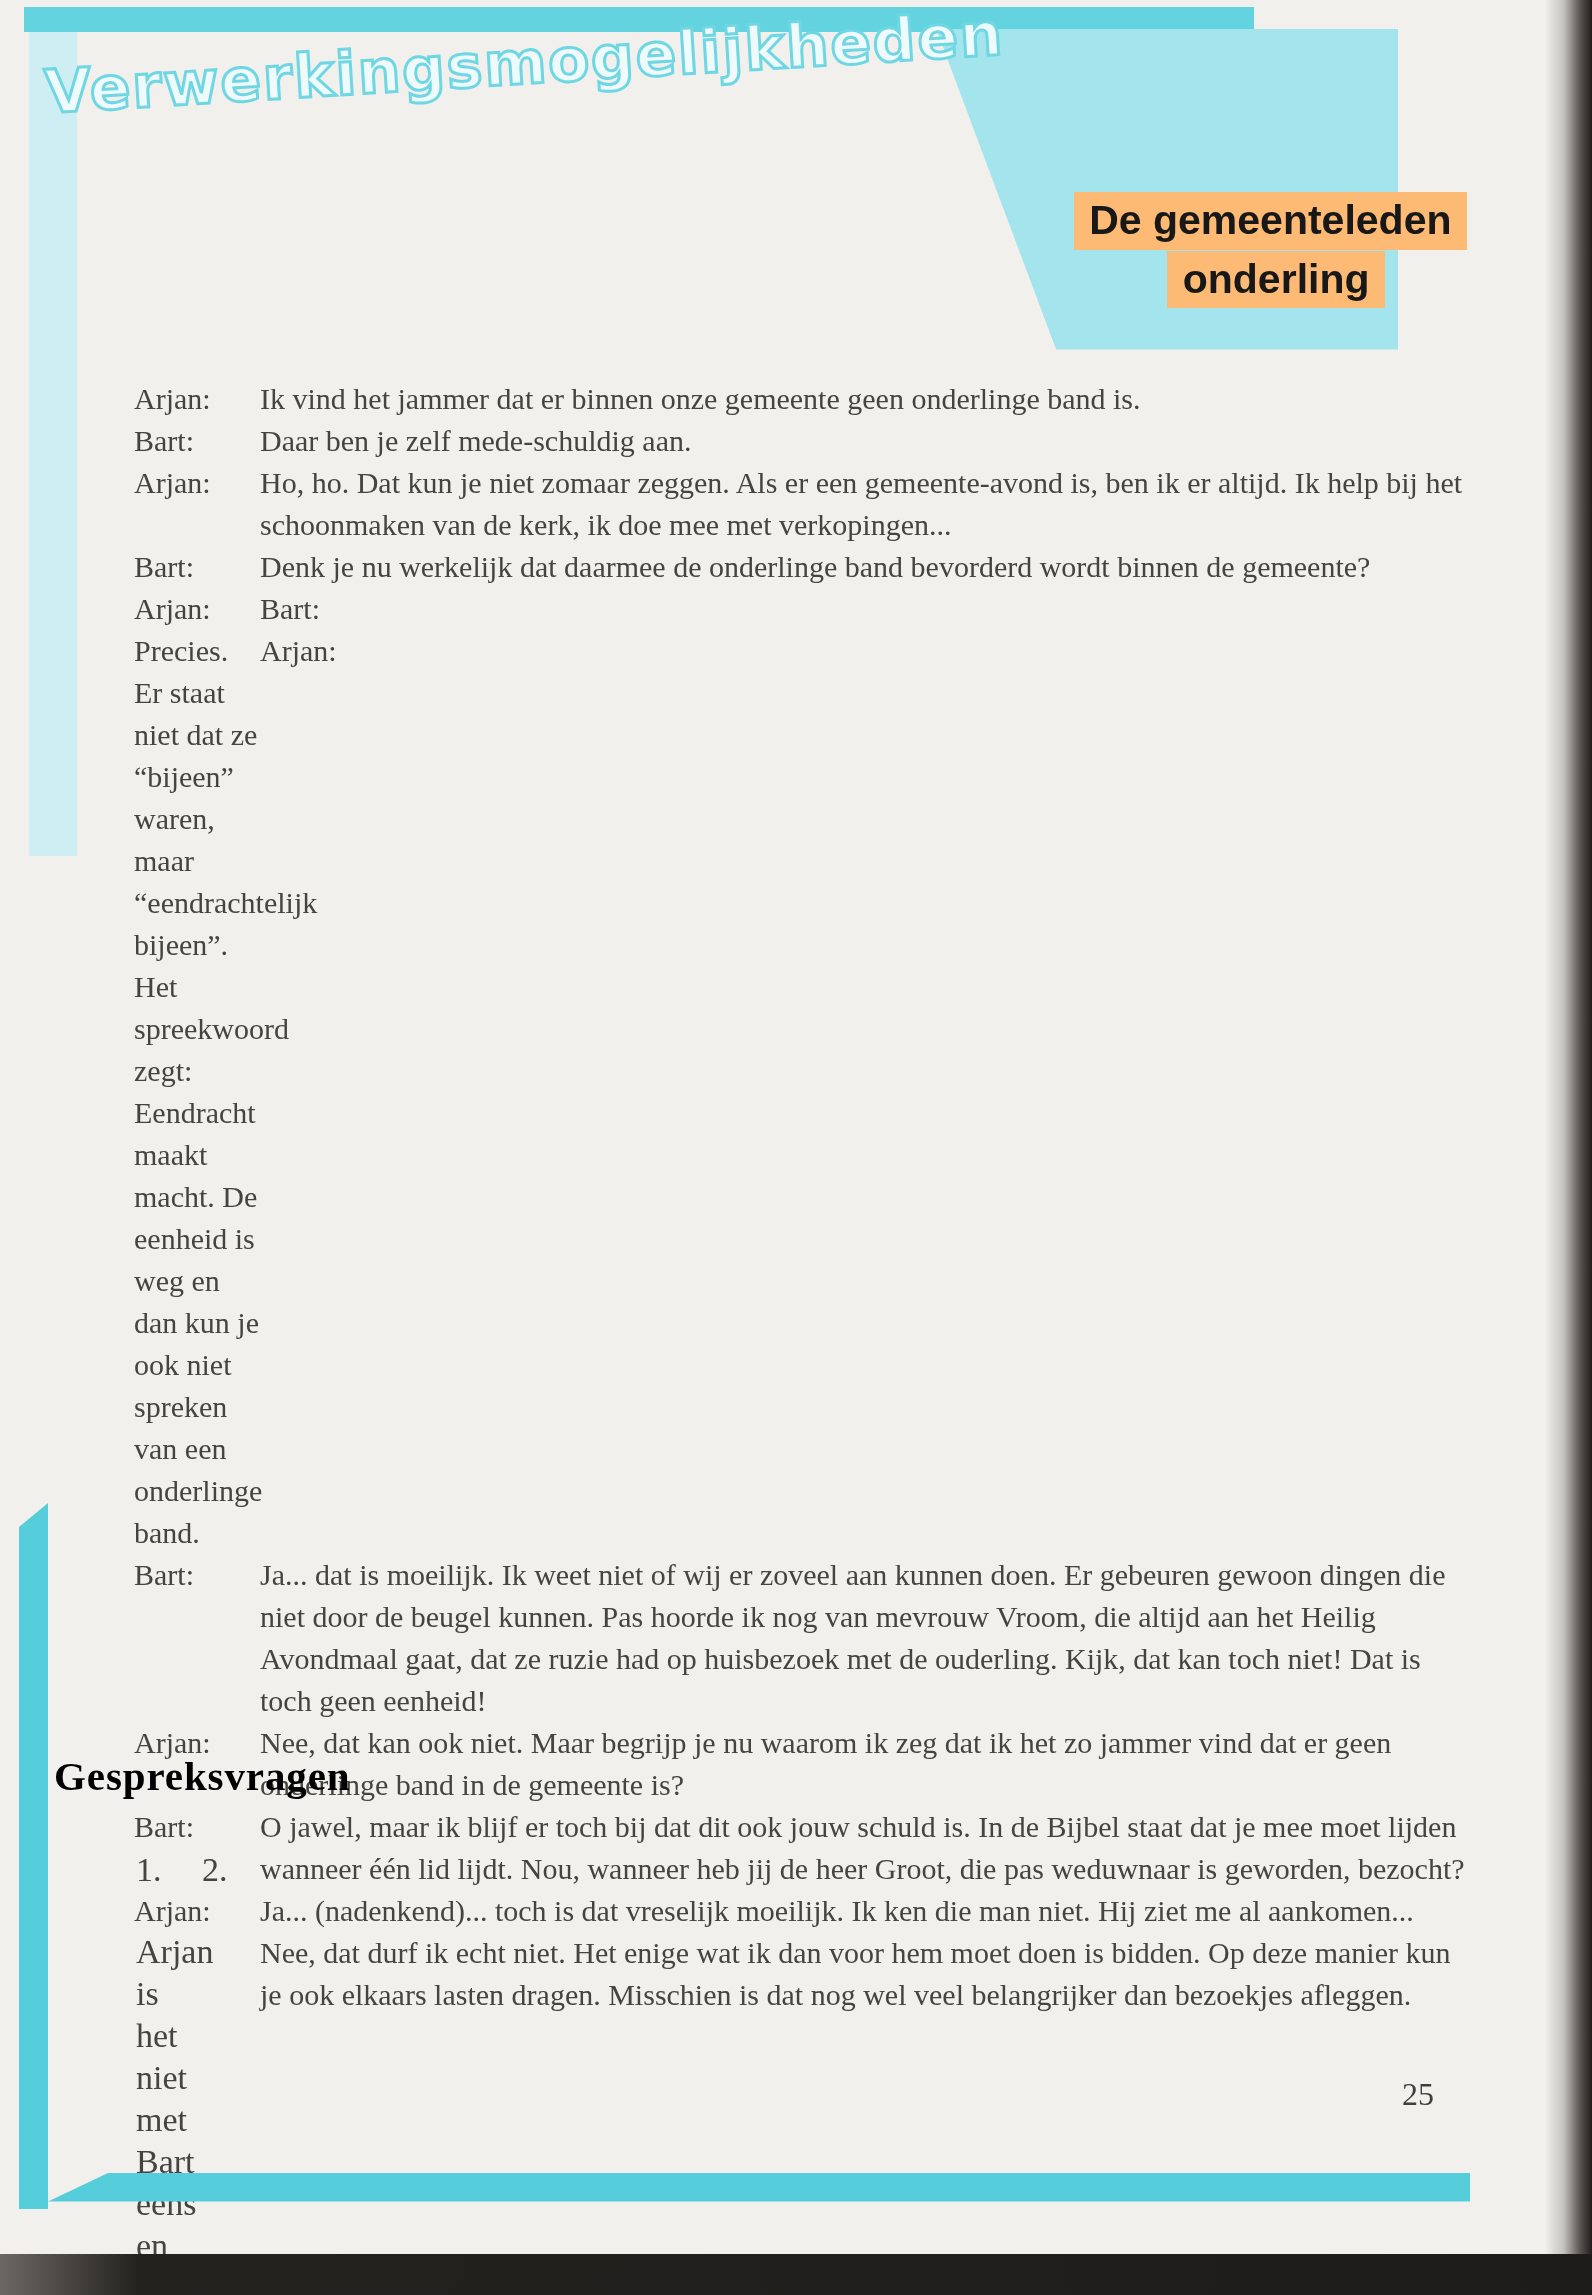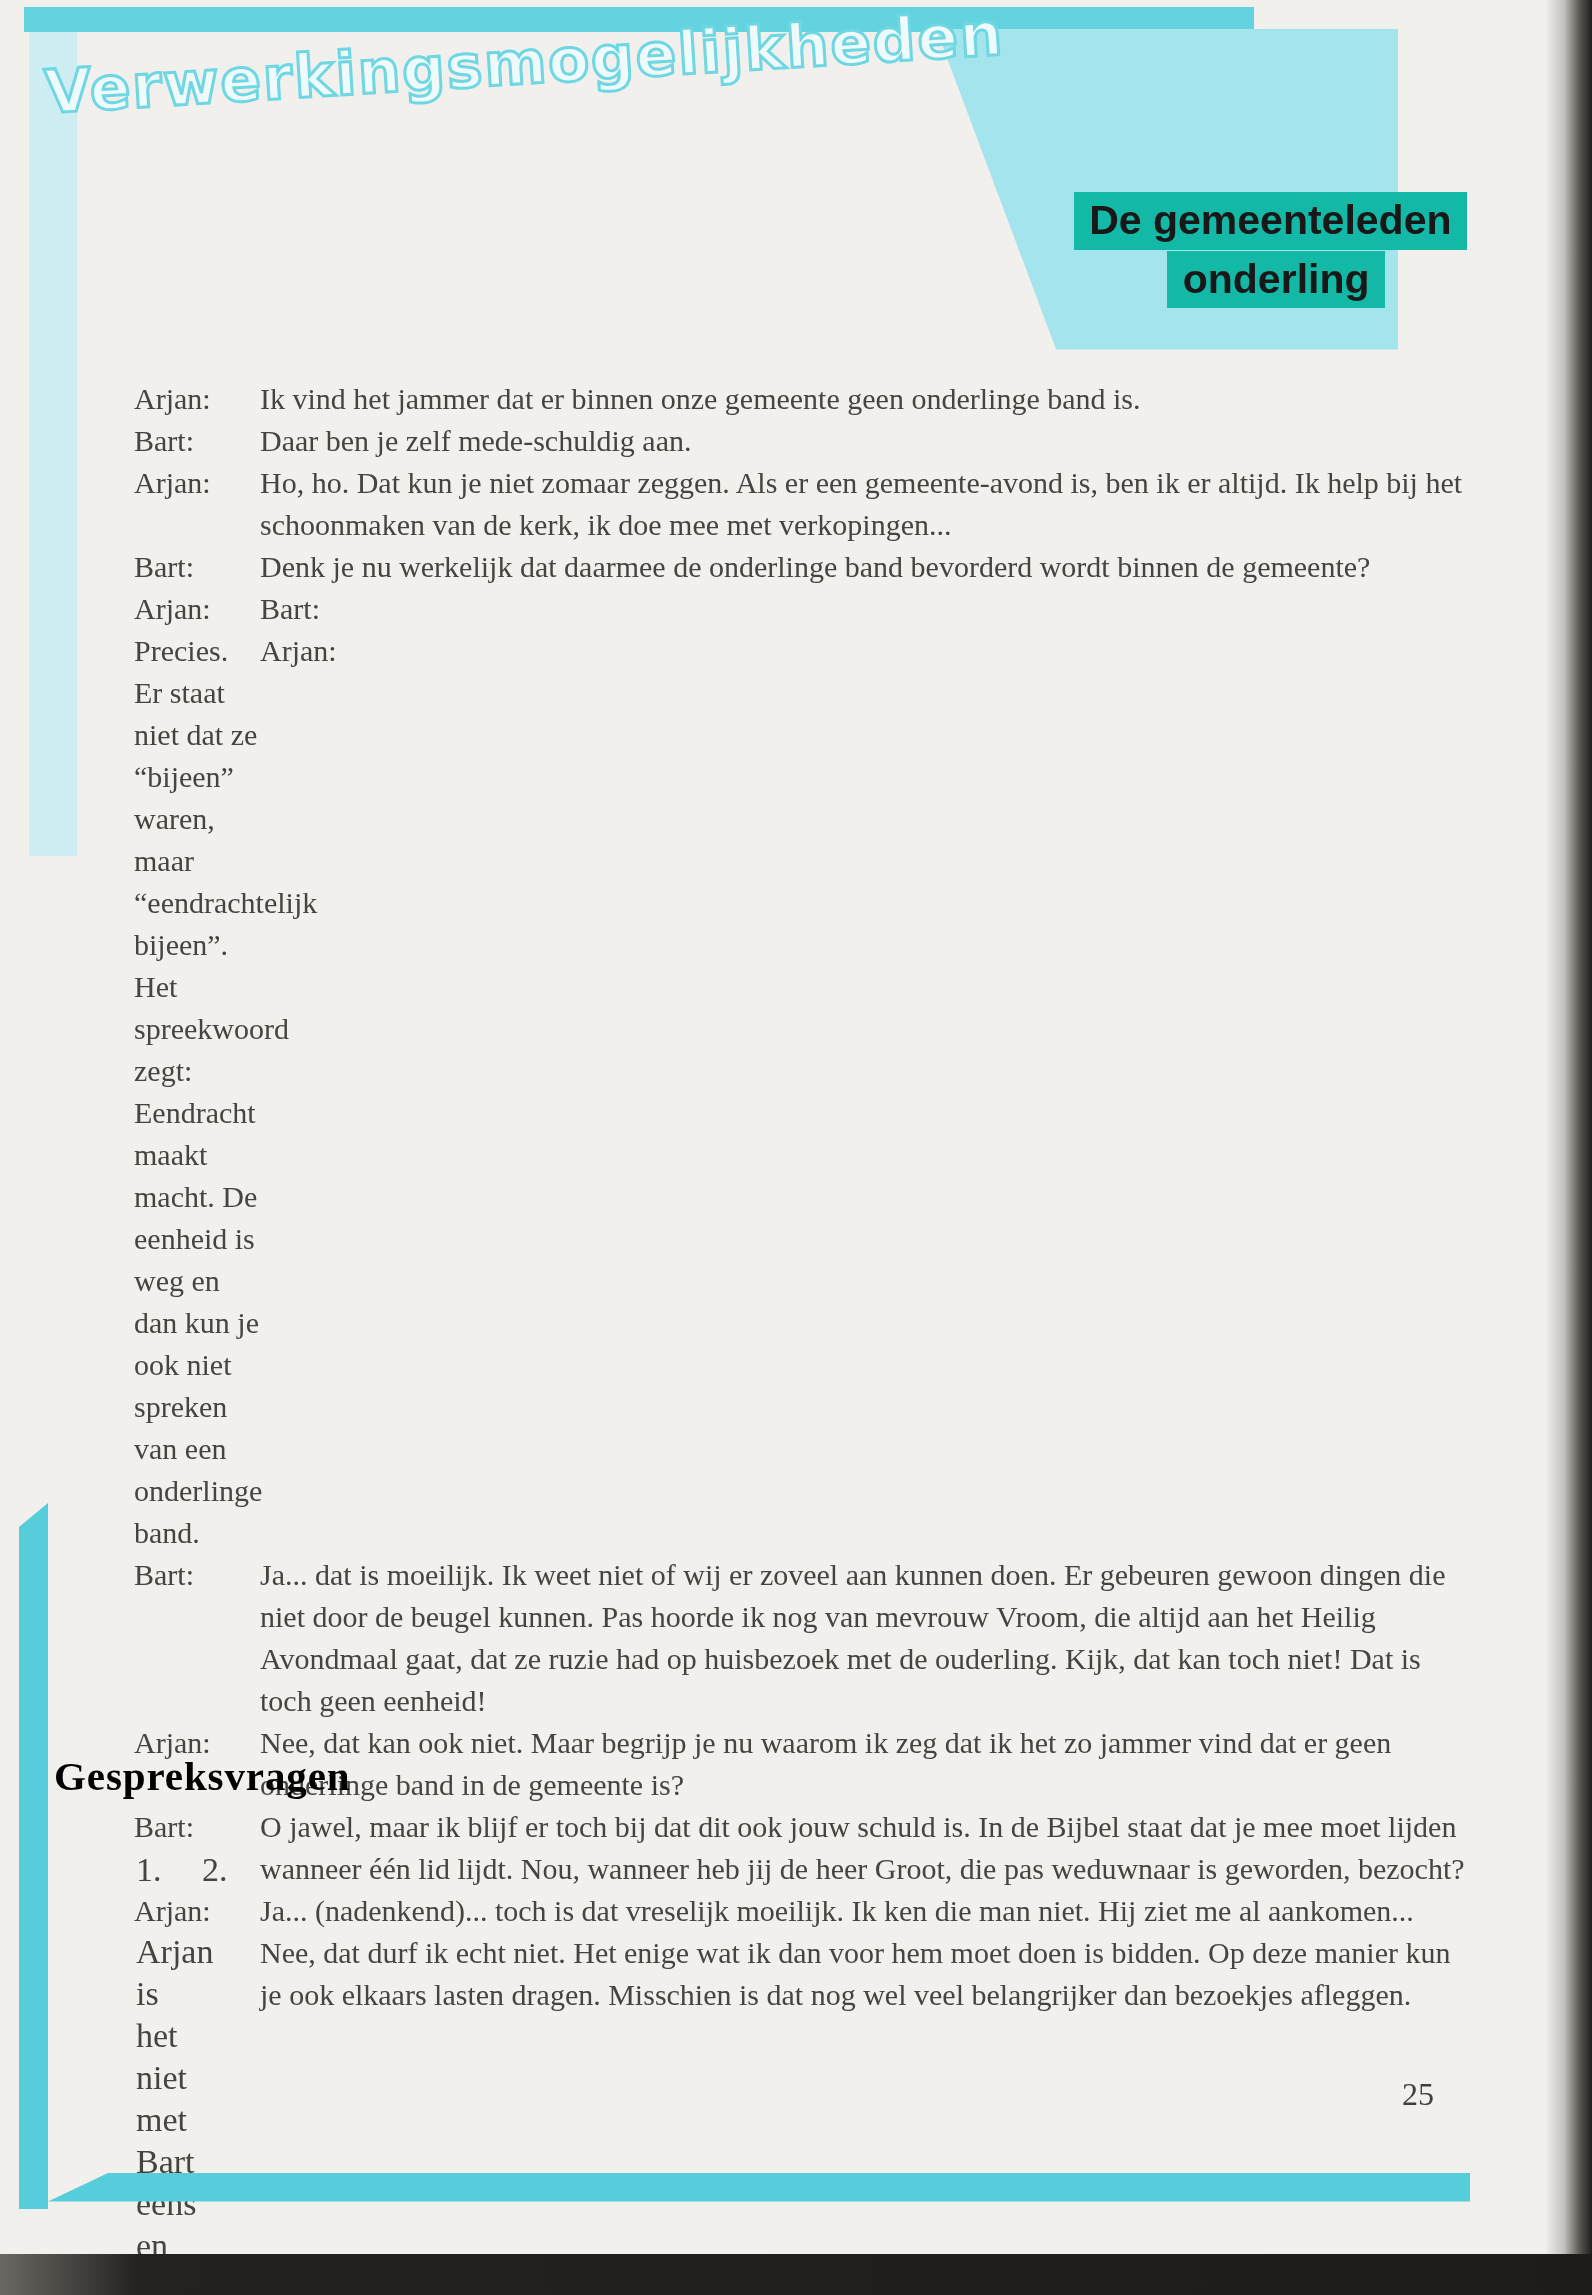--- a/index.html
+++ b/index.html
@@ -68,21 +68,21 @@
     text-shadow:0 0 0.9px #6ed7e3;
     transform:rotate(-3.5deg);
     transform-origin:left center;
   }
   .subtitle {
     position:absolute; right:125px; top:192px;
     display:flex; flex-direction:column; align-items:flex-end;
     font-family:"Liberation Sans","DejaVu Sans",sans-serif;
     font-weight:bold; font-size:41px; color:#181818;
   }
-  .subtitle .line { background:#14b8a6; padding:5.2px 15.5px; line-height:1.15; }
+  .subtitle .line { background:#fdba74; padding:5.2px 15.5px; line-height:1.15; }
   .subtitle .line2 { margin-right:82px; margin-top:1px; }
 
   
   .dialogue {
     position:absolute; left:134px; top:378px;
     width:1333px;
     display:grid;
     grid-template-columns:126px 1fr;
     font-size:30px; line-height:42px;
   }

